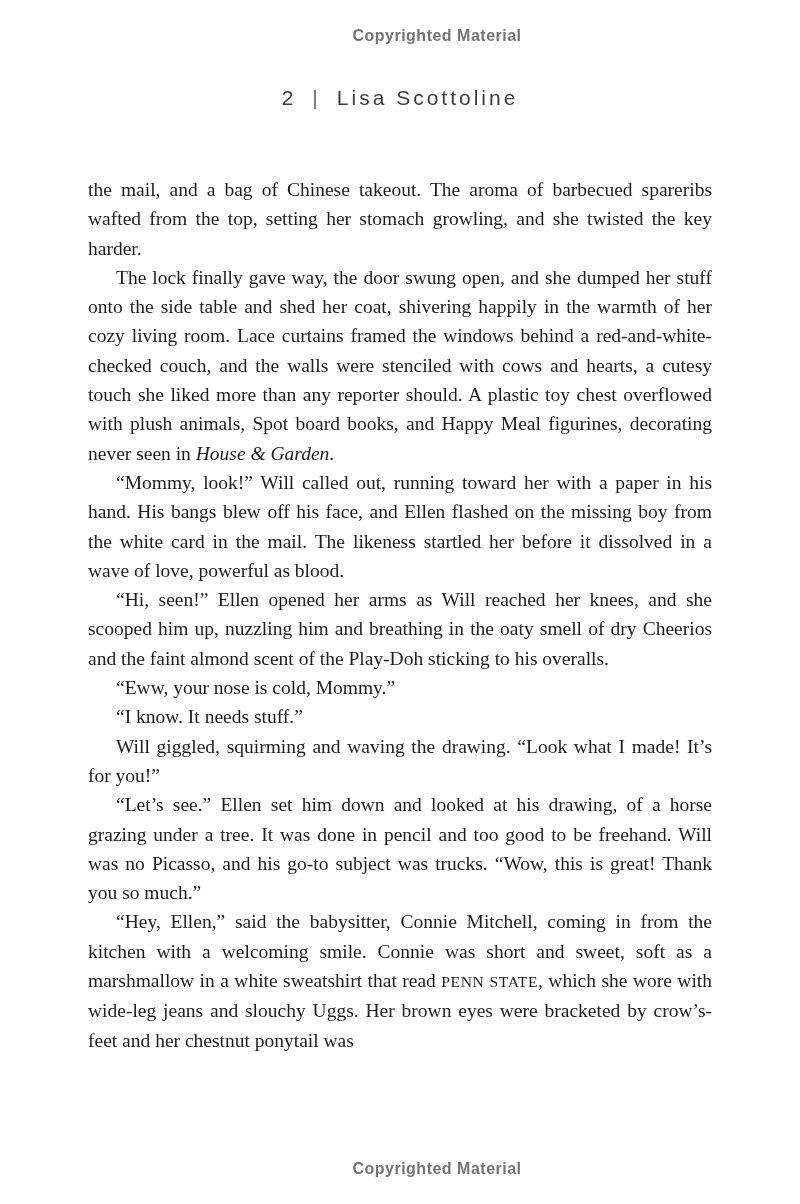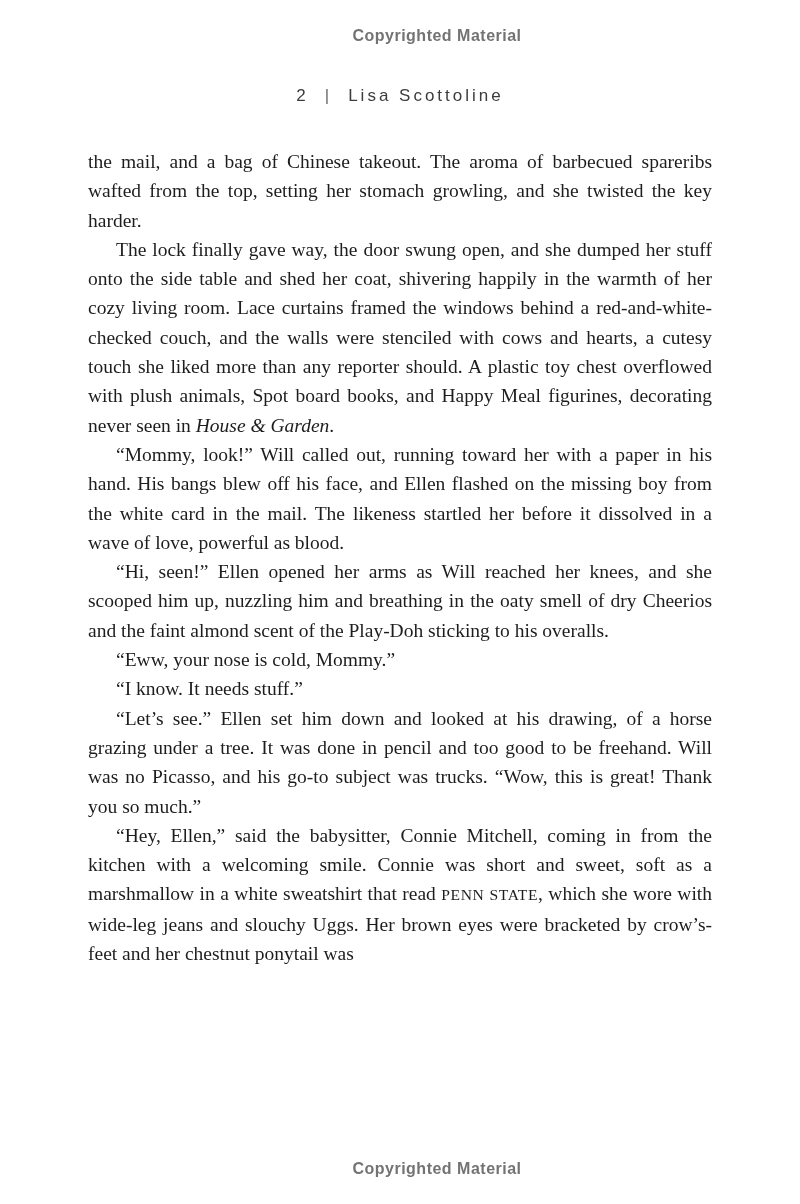--- a/index.html
+++ b/index.html
@@ -26,41 +26,41 @@
   }
   .notice-top { top: 27px; }
   .notice-bottom { top: 1160px; }
   .running-head {
     position: absolute;
     top: 86px;
     left: 0;
     width: 100%;
     text-align: center;
     font-family: "Liberation Sans", sans-serif;
-    font-size: 17px;
+    font-size: 21px;
     letter-spacing: 3px;
     color: #3c3c3c;
   }
   .running-head .divider {
     margin: 0 16px;
     color: #6a6a6a;
     font-weight: normal;
   }
   .body-text {
     position: absolute;
     top: 147px;
     left: 88px;
     width: 624px;
     font-size: 19.5px;
     line-height: 29.3px;
     text-align: justify;
     color: #1d1d1d;
   }
   .body-text p { margin: 0; text-indent: 28px; }
-  .body-text p.first { text-indent: 0; }
+  .body-text p.first { text-indent: 0; margin-top: 28px; }
   .italic { }
   .smallcaps { font-size: 0.8em; letter-spacing: 0.6px; }
 </style>
 </head>
 <body>
 
 <div class="page">
 
   <div class="notice notice-top">Copyrighted Material</div>
 
@@ -68,19 +68,20 @@
     <span>2</span><span class="divider">|</span><span>Lisa Scottoline</span>
   </div>
 
   <div class="body-text">
     <p class="first">the mail, and a bag of Chinese takeout. The aroma of barbecued spareribs wafted from the top, setting her stomach growling, and she twisted the key harder.</p>
     <p><span>The lock finally gave way, the door swung open, and she dumped her stuff onto the side table and shed her coat, shivering happily in the warmth of her cozy living room. Lace curtains framed the windows behind a red-and-white-checked couch, and the walls were stenciled with cows and hearts, a cutesy touch she liked more than any reporter should. A plastic toy chest overflowed with plush animals, Spot board books, and Happy Meal figurines, decorating never seen in </span><em class="italic">House &amp; Garden</em><span>.</span></p>
     <p>“Mommy, look!” Will called out, running toward her with a paper in his hand. His bangs blew off his face, and Ellen flashed on the missing boy from the white card in the mail. The likeness startled her before it dissolved in a wave of love, powerful as blood.</p>
     <p>“Hi, seen!” Ellen opened her arms as Will reached her knees, and she scooped him up, nuzzling him and breathing in the oaty smell of dry Cheerios and the faint almond scent of the Play-Doh sticking to his overalls.</p>
     <p>“Eww, your nose is cold, Mommy.”</p>
     <p>“I know. It needs stuff.”</p>
+    <p>Will giggled, squirming and waving the drawing. “Look what I made! It’s for you!”</p>
     <p>“Let’s see.” Ellen set him down and looked at his drawing, of a horse grazing under a tree. It was done in pencil and too good to be freehand. Will was no Picasso, and his go-to subject was trucks. “Wow, this is great! Thank you so much.”</p>
     <p><span>“Hey, Ellen,” said the babysitter, Connie Mitchell, coming in from the kitchen with a welcoming smile. Connie was short and sweet, soft as a marshmallow in a white sweatshirt that read </span><span class="smallcaps">PENN STATE</span><span>, which she wore with wide-leg jeans and slouchy Uggs. Her brown eyes were bracketed by crow’s-feet and her chestnut ponytail was</span></p>
   </div>
 
   <div class="notice notice-bottom">Copyrighted Material</div>
 
 </div>
 
 </body></html>

